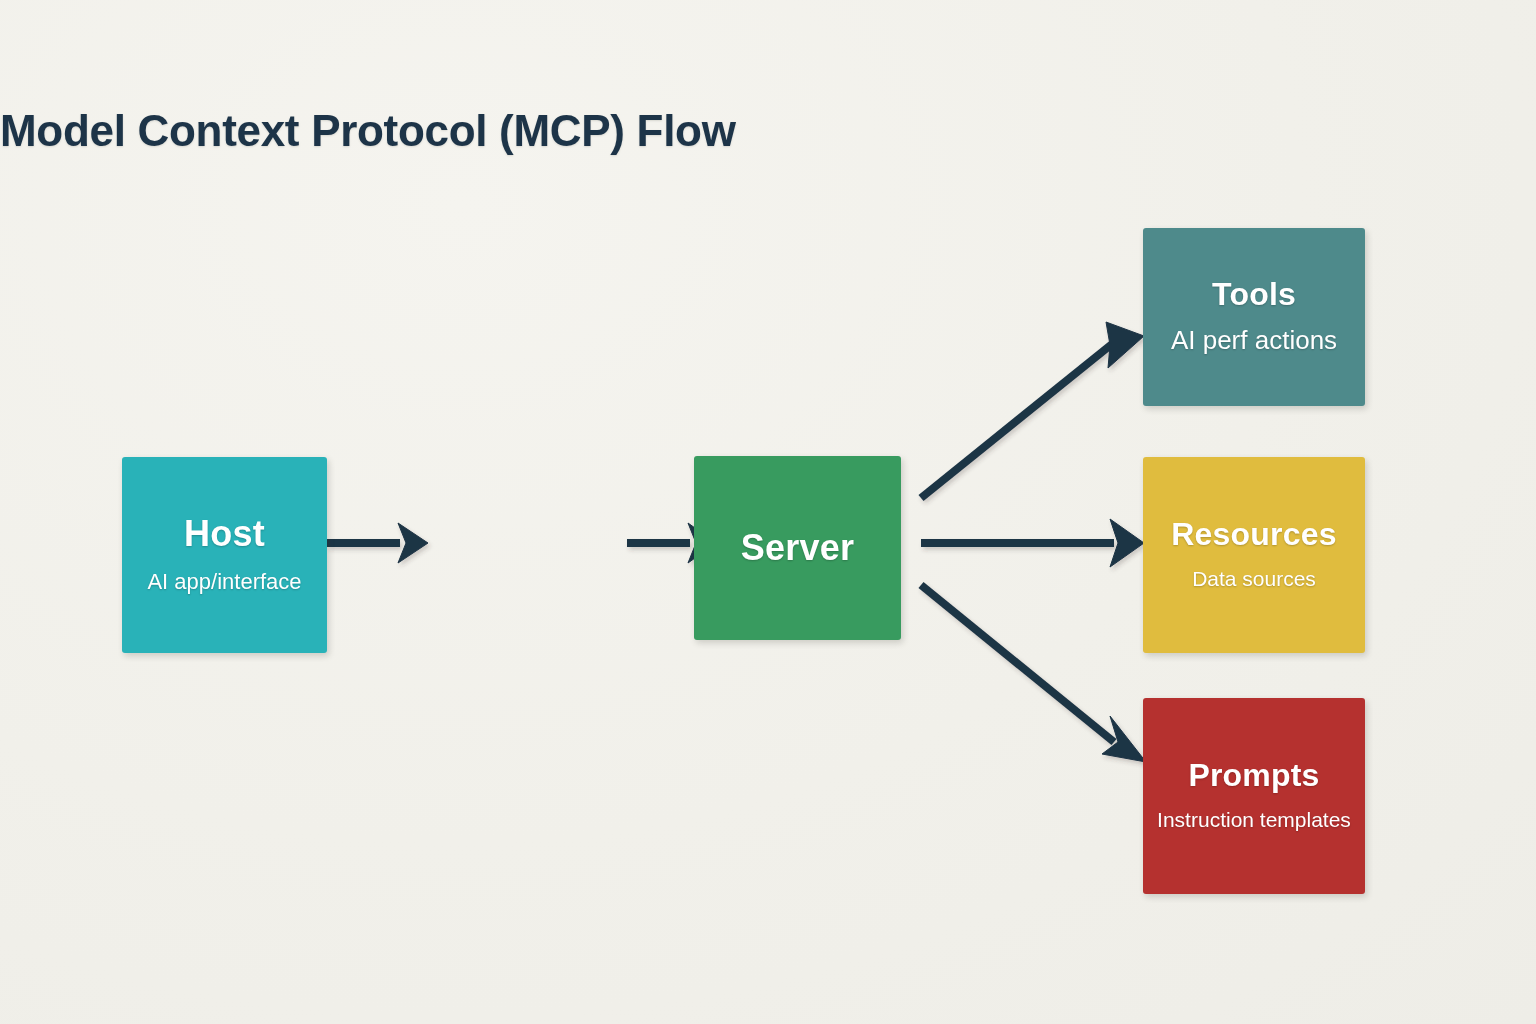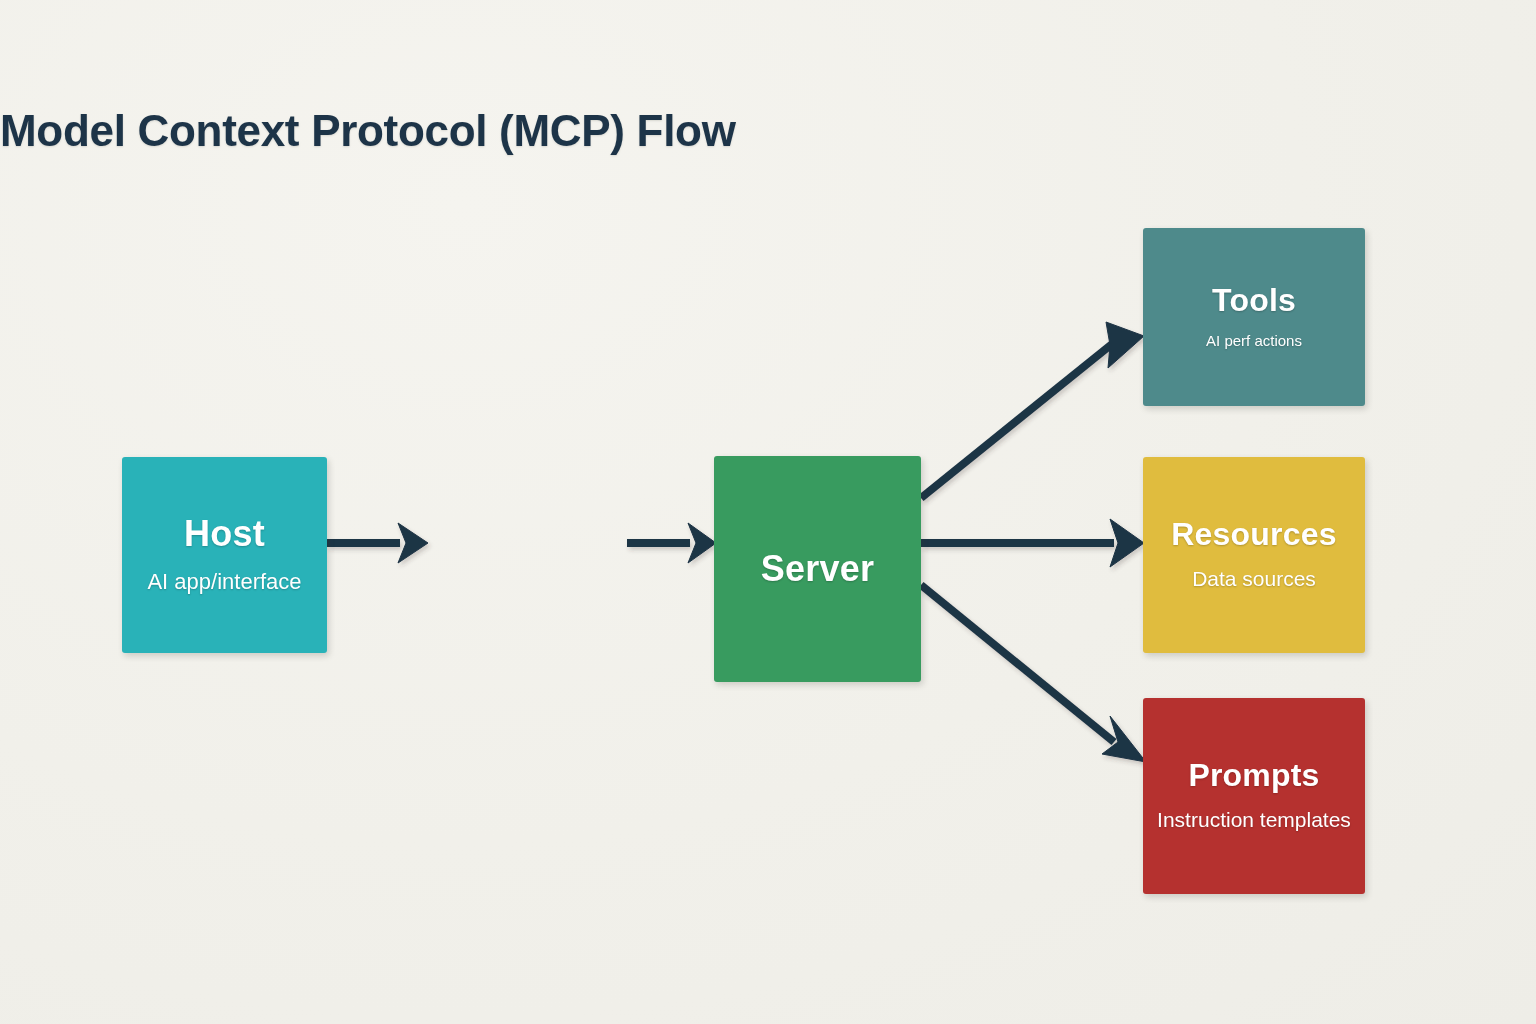--- a/index.html
+++ b/index.html
@@ -50,30 +50,30 @@
   }
   .node .subtitle {
     color: #ffffff;
     font-weight: 400;
     text-shadow: 0 1px 2px rgba(0,0,0,0.22);
     line-height: 1.18;
   }
   
   #node-host     { left: 122px; top: 457px; width: 205px; height: 196px; }
   #node-client   { left: 419px; top: 456px; width: 208px; height: 197px; }
-  #node-server   { left: 714px; top: 456px; width: 207px; height: 226px; }
+  #node-server   { left: 694px; top: 456px; width: 207px; height: 184px; }
   #node-tools    { left: 1143px; top: 228px; width: 222px; height: 178px; }
   #node-resources{ left: 1143px; top: 457px; width: 222px; height: 196px; }
   #node-prompts  { left: 1143px; top: 698px; width: 222px; height: 196px; }
 
   #node-host .title, #node-client .title, #node-server .title { font-size: 36px; }
   #node-tools .title, #node-resources .title, #node-prompts .title { font-size: 32px; }
 
   #node-host .subtitle, #node-client .subtitle, #node-server .subtitle { font-size: 22px; margin-top: 16px; }
-  #node-tools .subtitle { font-size: 15px; margin-top: 14px; }
+  #node-tools .subtitle { font-size: 26px; margin-top: 14px; }
   #node-resources .subtitle, #node-prompts .subtitle { font-size: 21px; margin-top: 16px; }
 
   #page-title {
     position: absolute;
     left: 0;
     top: 66px;
     width: 1536px;
     font-size: 44px;
     font-weight: 700;
     color: #1d3448;

